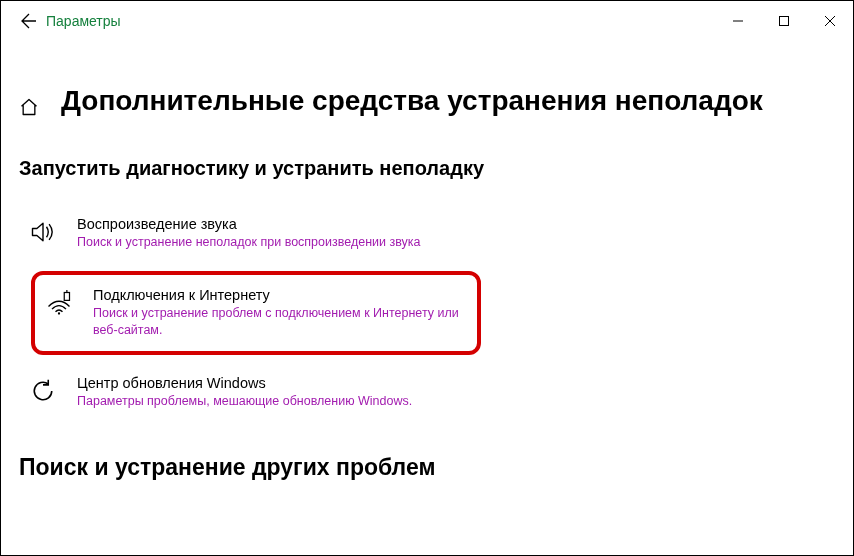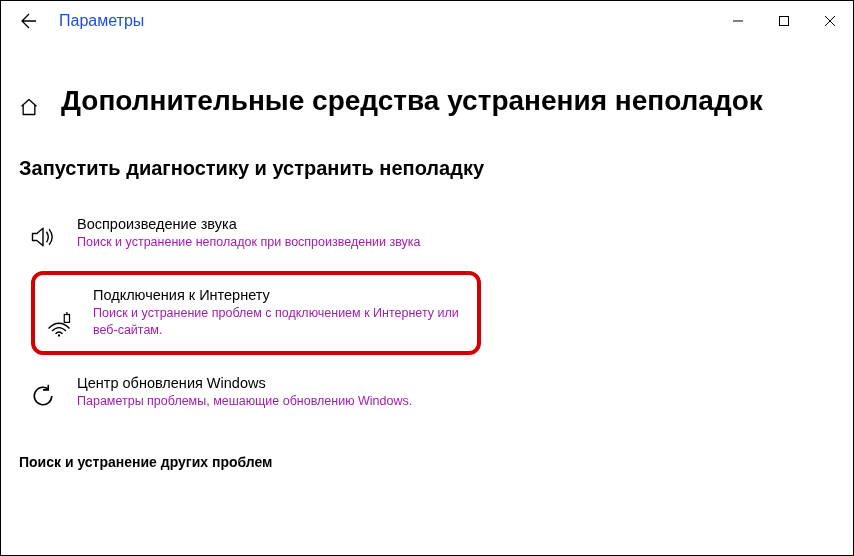--- a/index.html
+++ b/index.html
@@ -1,28 +1,28 @@
 <!DOCTYPE html>
 <html><head>
   <meta charset="utf-8">
   <style>
     * { margin: 0; padding: 0; box-sizing: border-box; }
     body { font-family: "Segoe UI", Arial, sans-serif; background: #fff; color: #000; width: 854px; height: 556px; border: 1px solid #000; overflow: hidden; }
     .titlebar { display: flex; align-items: center; height: 40px; padding: 0 0 0 12px; }
     .back-btn { width: 32px; height: 32px; display: flex; align-items: center; justify-content: center; cursor: pointer; }
-    .app-title { font-size: 16px; margin-left: 14px; color: #1d4ed8; }
+    .app-title { font-size: 14px; margin-left: 1px; color: #15803d; }
     .win-controls { margin-left: auto; display: flex; }
     .win-btn { width: 46px; height: 32px; display: flex; align-items: center; justify-content: center; cursor: pointer; }
     .content { padding: 44px 18px 0 18px; }
     .page-head { display: flex; align-items: flex-end; gap: 22px; margin-bottom: 40px; }
     .home-icon { width: 20px; height: 20px; }
     .page-title { font-size: 28px; font-weight: 600; }
     .section-title { font-size: 20px; font-weight: 600; margin-bottom: 28px; }
-    .section-title2 { font-size: 14px; font-weight: 600; margin-top: 36px; }
-    .ts-item { display: flex; align-items: flex-end; gap: 20px; padding: 8px 10px; margin-bottom: 12px; width: 450px; cursor: pointer; border-radius: 4px; }
+    .section-title2 { font-size: 23px; font-weight: 600; margin-top: 36px; }
+    .ts-item { display: flex; align-items: flex-start; gap: 20px; padding: 8px 10px; margin-bottom: 12px; width: 450px; cursor: pointer; border-radius: 4px; }
     .ts-item.highlighted { border: 4px solid #d40000; border-radius: 12px; padding: 12px 10px; margin-left: 12px; }
     .ts-icon { width: 28px; height: 28px; flex-shrink: 0; margin-top: 2px; }
     .ts-text { display: flex; flex-direction: column; gap: 2px; max-width: 370px; }
     .ts-title { font-size: 14.5px; font-weight: 400; color: #000; }
     .ts-desc { font-size: 12.5px; color: #a21caf; line-height: 1.35; }
     svg { display: block; }
   </style>
 </head>
 <body>
 

